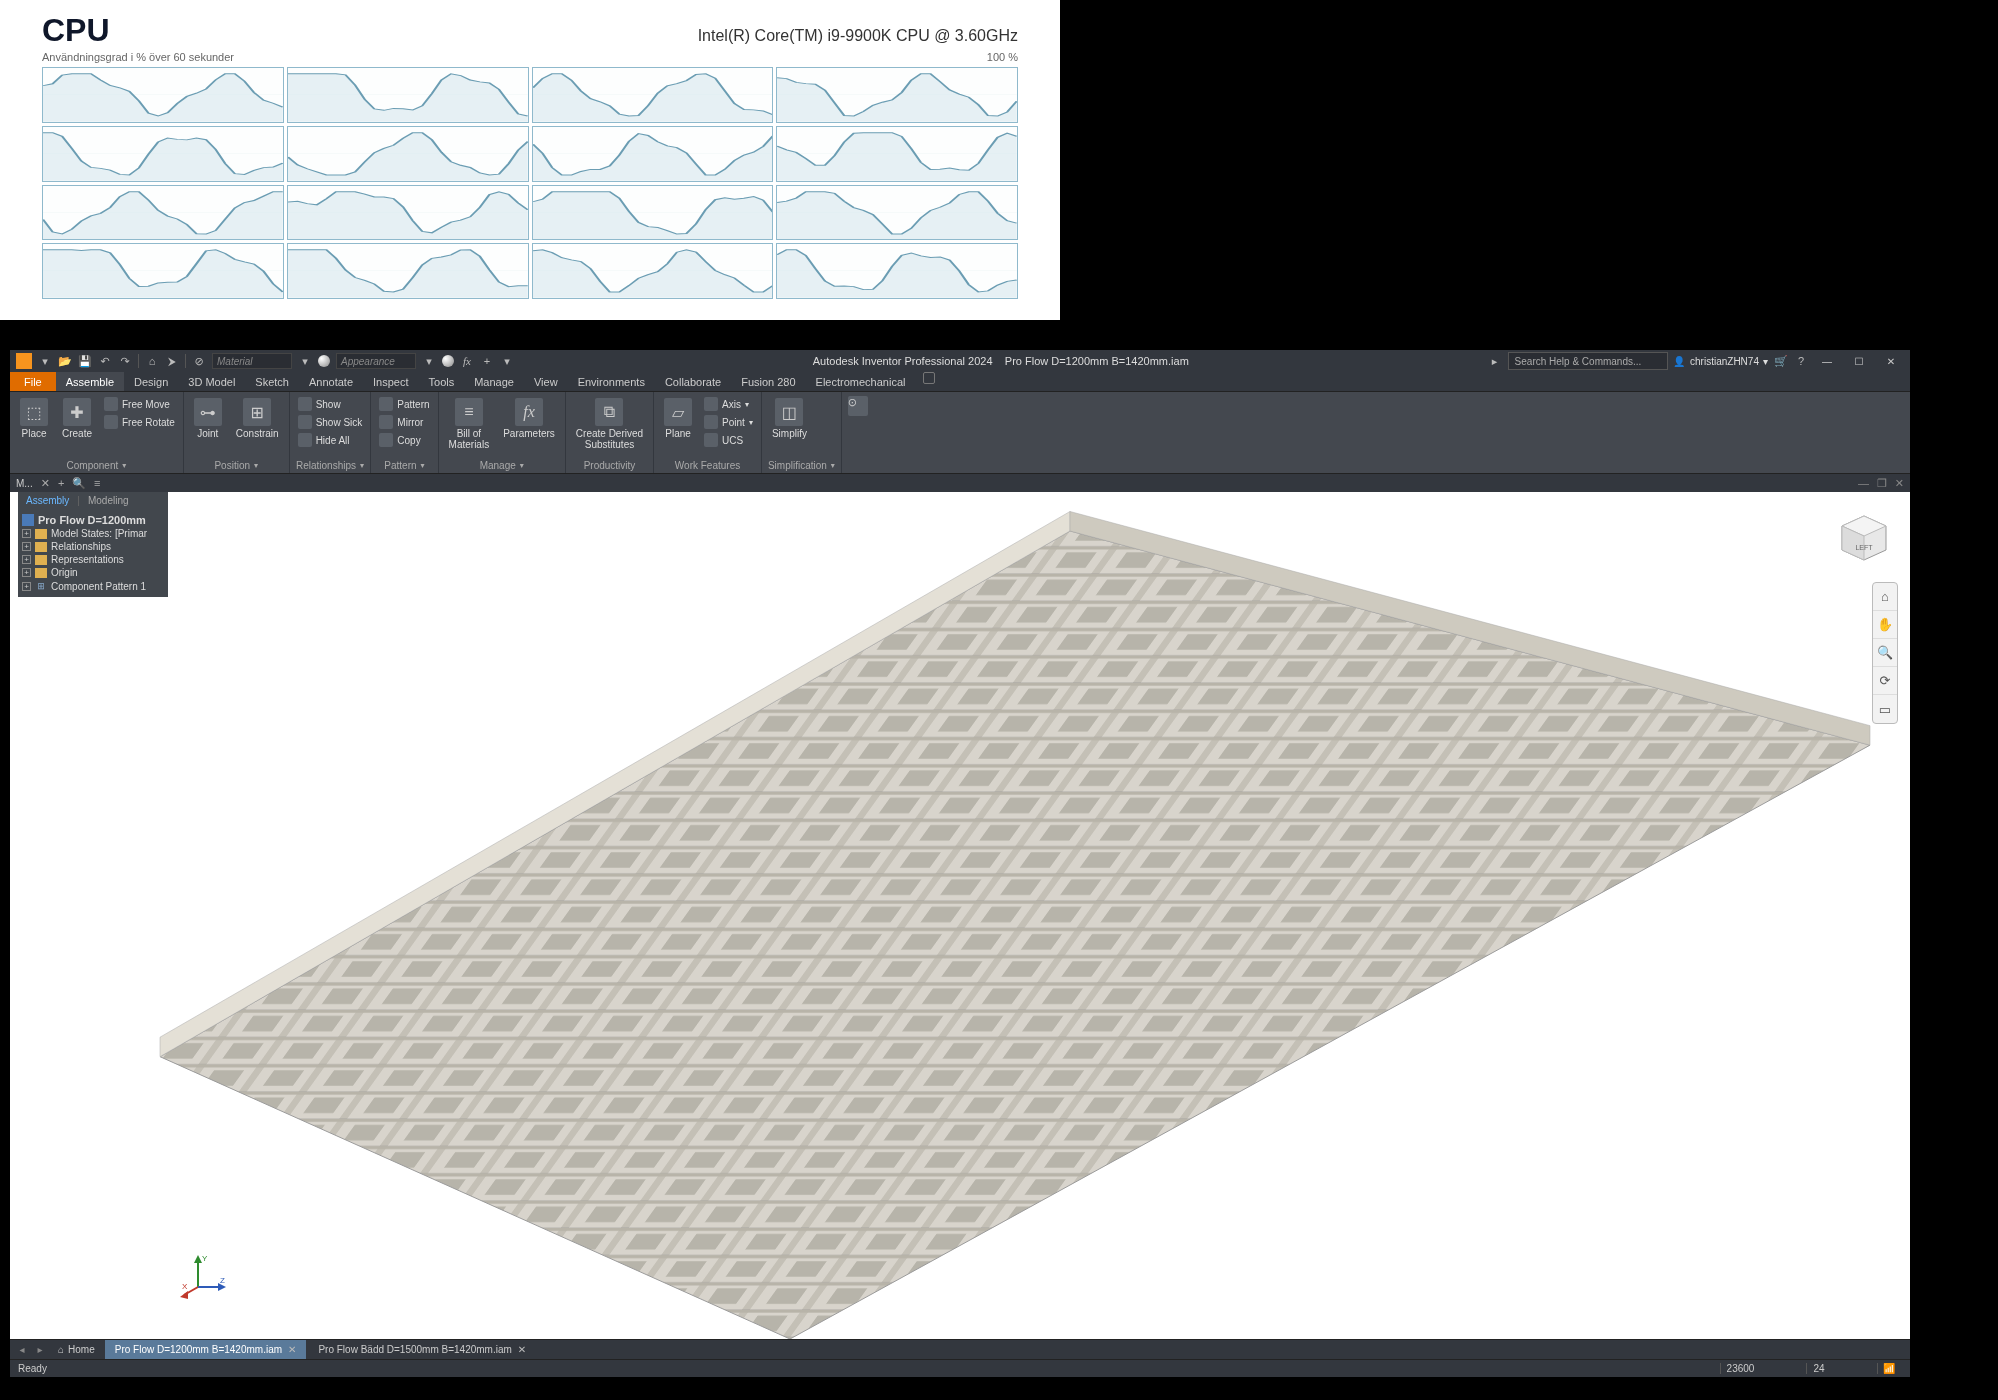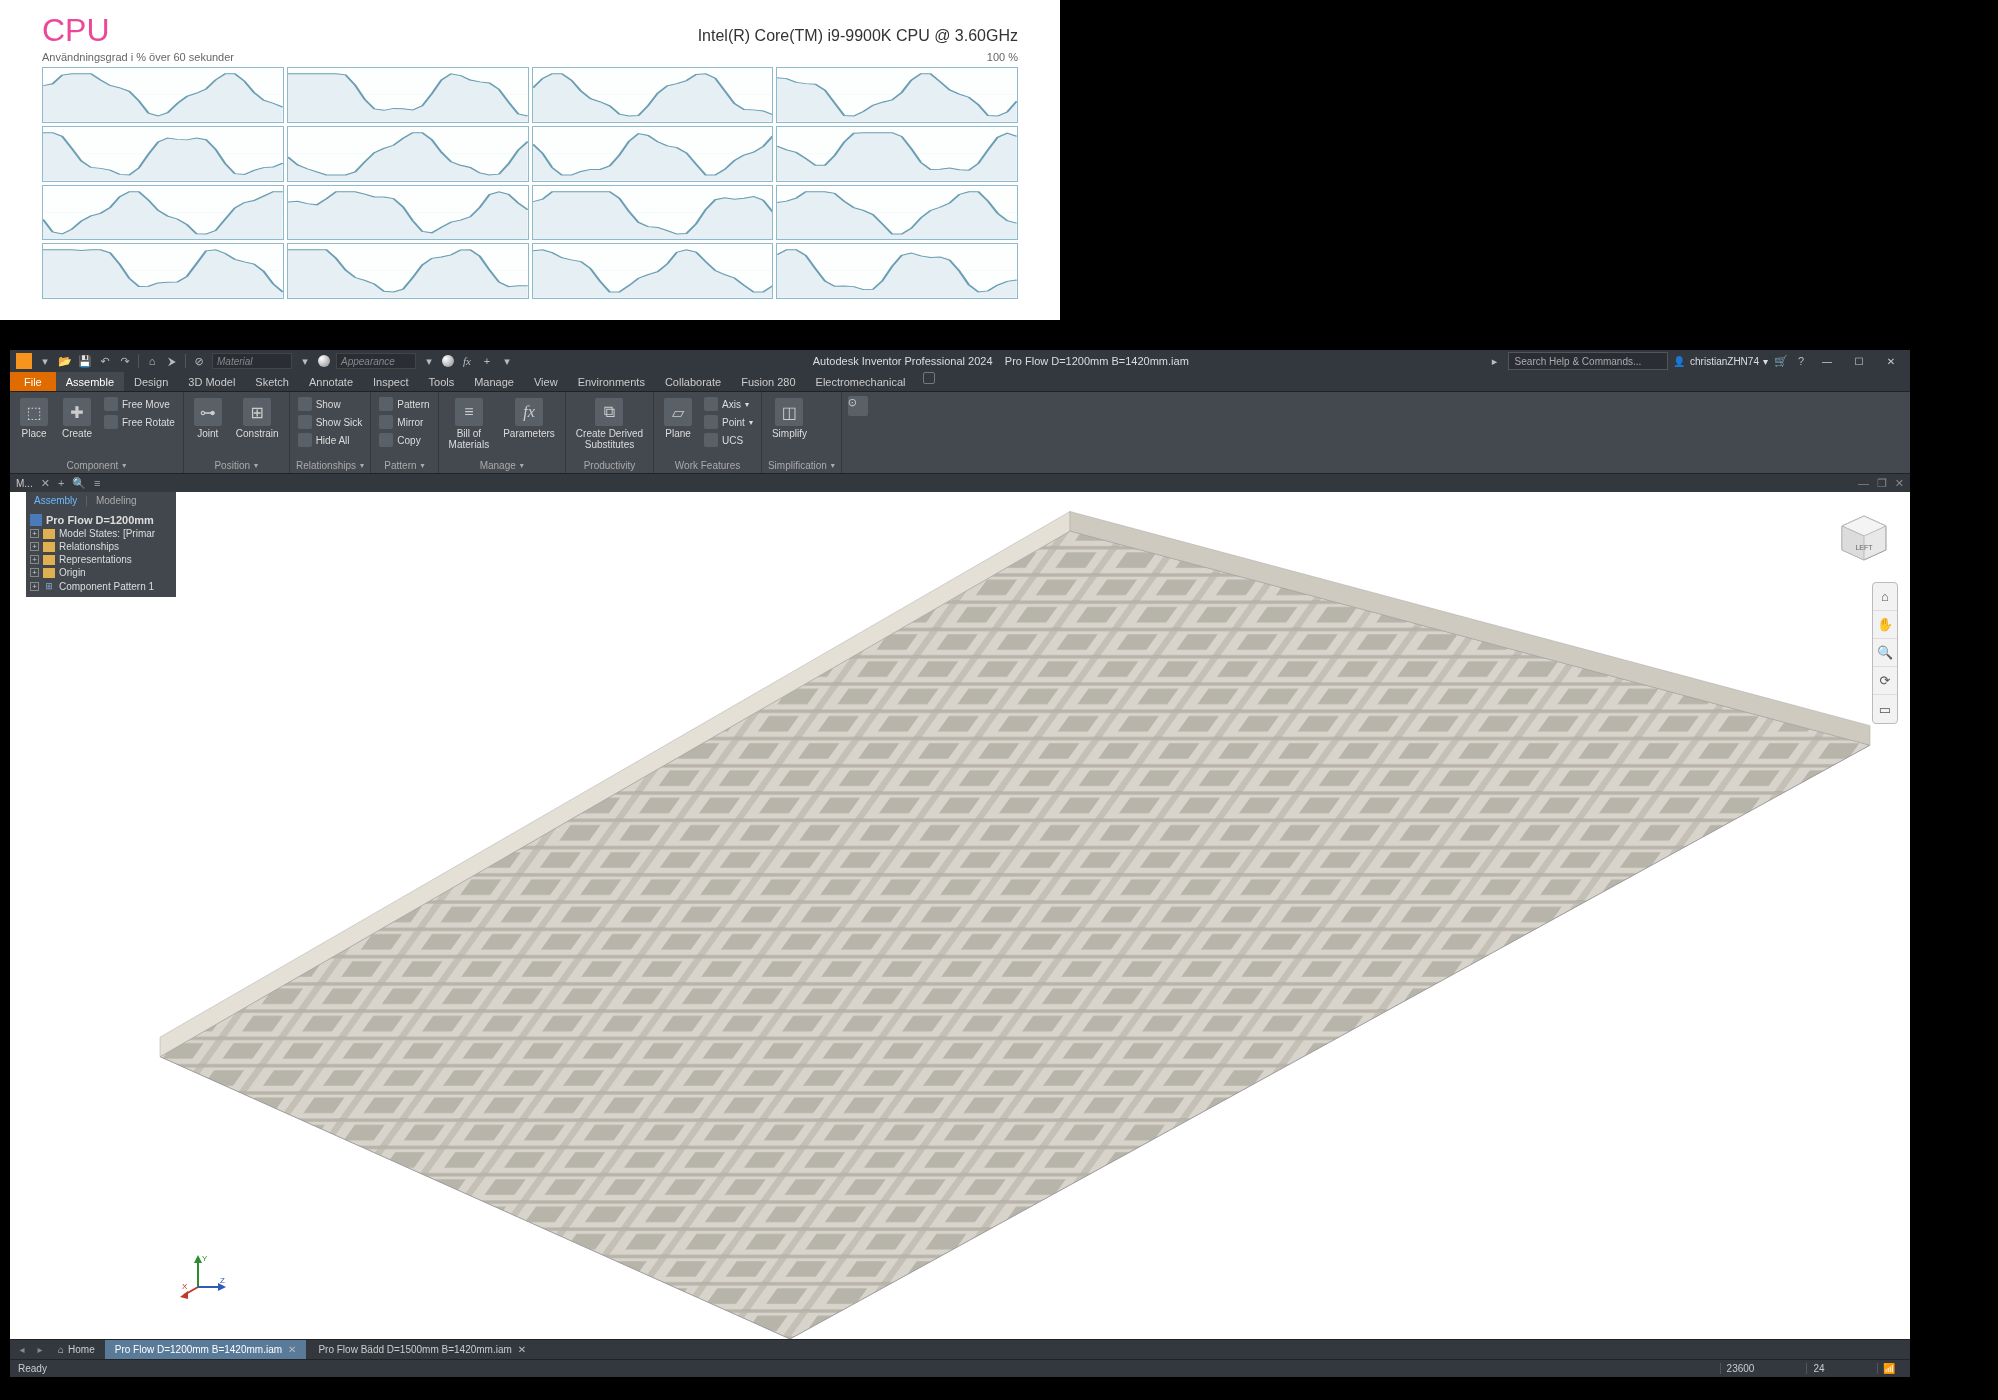--- a/index.html
+++ b/index.html
@@ -5,21 +5,21 @@
 * { margin: 0; padding: 0; box-sizing: border-box; font-family: "Segoe UI", Tahoma, sans-serif; }
 body { background: #000; width: 1998px; height: 1400px; overflow: hidden; position: relative; }
 
 
 .cpu-monitor {
   position: absolute; top: 0; left: 0;
   width: 1060px; height: 320px;
   background: #fff; padding: 12px 42px 18px 42px;
 }
 .cpu-header { display: flex; justify-content: space-between; align-items: baseline; margin-bottom: 2px; }
-.cpu-title { font-size: 32px; font-weight: 400; color: #ec4899; }
+.cpu-title { font-size: 32px; font-weight: 700; color: #0f172a; }
 .cpu-model { font-size: 16px; color: #333; }
 .cpu-sub { display: flex; justify-content: space-between; font-size: 11px; color: #666; margin-bottom: 4px; }
 .cpu-grid { display: grid; grid-template-columns: repeat(4, 1fr); grid-template-rows: repeat(4, 1fr); gap: 3px; height: 232px; }
 .cpu-cell { border: 1px solid #8fb9cc; position: relative; overflow: hidden; background: #fff; }
 .cpu-cell svg { width: 100%; height: 100%; display: block; }
 
 
 .inventor {
   position: absolute; top: 350px; left: 10px;
   width: 1900px; height: 1027px;
@@ -64,21 +64,21 @@
 .sm-row { display: flex; align-items: center; gap: 4px; cursor: pointer; font-size: 10px; color: #ddd; padding: 1px 2px; }
 .sm-ico { width: 14px; height: 14px; background: #5a6068; display: inline-block; border-radius: 2px; }
 .sm-col { display: flex; flex-direction: column; gap: 2px; }
 
 
 .workspace { flex: 1; display: flex; position: relative; background: #fff; }
 .browser-header { position: absolute; top: 0; left: 0; right: 0; height: 18px; background: #33373e; display: flex; align-items: center; gap: 8px; padding: 0 6px; z-index: 5; }
 .bh-label { font-size: 10px; color: #ccc; }
 .bh-ico { font-size: 11px; color: #aaa; cursor: pointer; }
 .bh-right { margin-left: auto; display: flex; gap: 8px; }
-.browser { position: absolute; top: 18px; left: 16px; width: 150px; background: rgba(50,55,62,0.92); z-index: 4; }
+.browser { position: absolute; top: 18px; left: 8px; width: 150px; background: rgba(50,55,62,0.92); z-index: 4; }
 .browser-tabs { display: flex; font-size: 10px; }
 .bt-tab { padding: 3px 8px; color: #6bb8ff; cursor: pointer; }
 .bt-tab.inactive { color: #aaa; }
 .bt-sep { color: #666; padding: 3px 0; }
 .tree { padding: 4px 2px; }
 .tree-item { display: flex; align-items: center; gap: 4px; font-size: 10px; color: #ddd; padding: 1px 2px; cursor: pointer; }
 .tree-item.root { font-weight: bold; font-size: 11px; }
 .tree-ico { width: 12px; height: 12px; display: inline-flex; align-items: center; justify-content: center; font-size: 9px; }
 .tree-folder { width: 12px; height: 10px; background: #e0b050; display: inline-block; }
 .tree-exp { width: 9px; height: 9px; border: 1px solid #888; display: inline-flex; align-items: center; justify-content: center; font-size: 8px; color: #ccc; }

